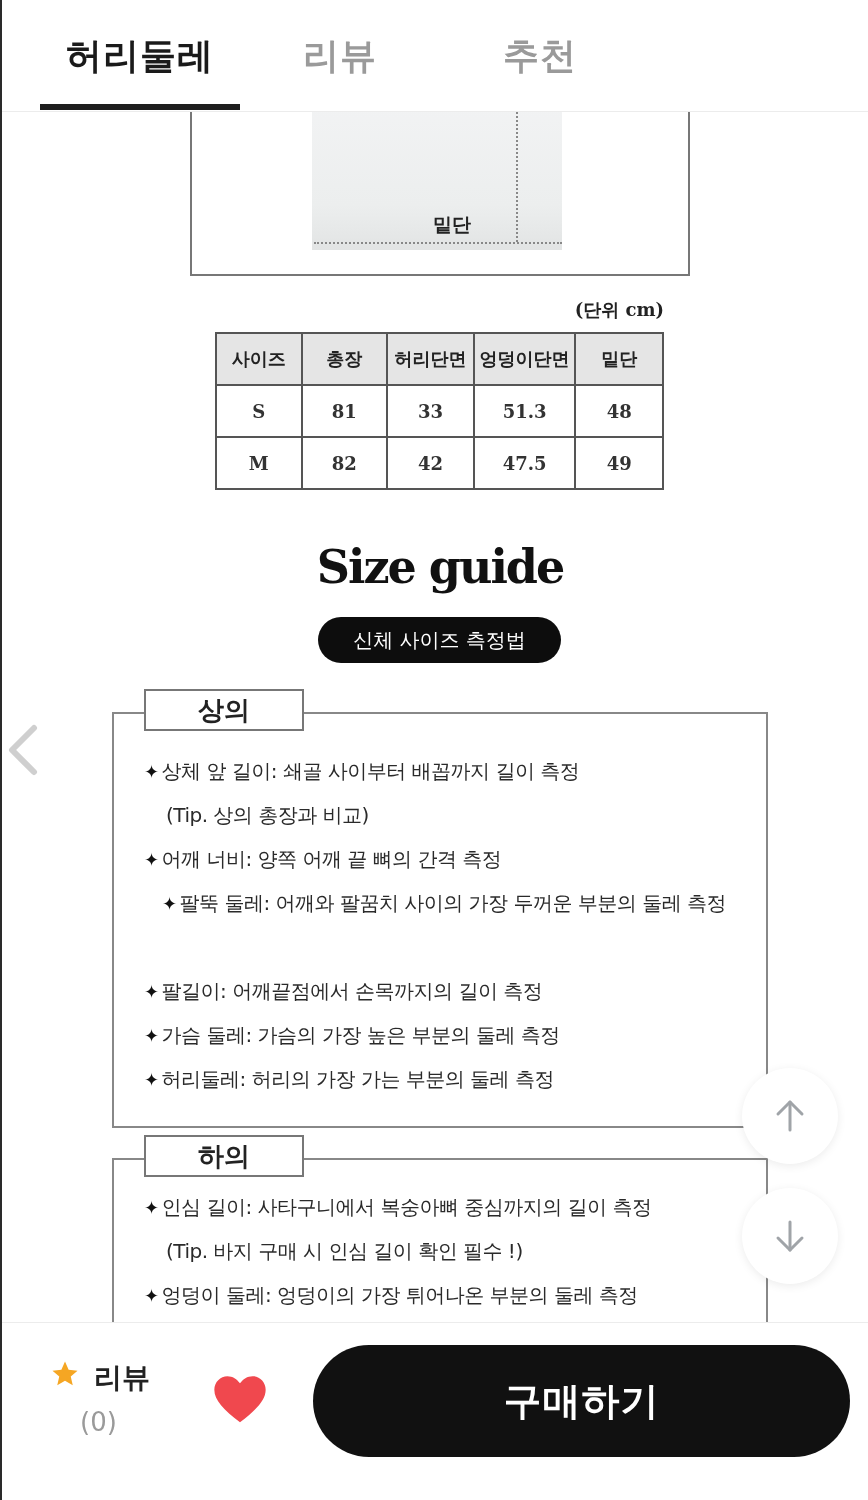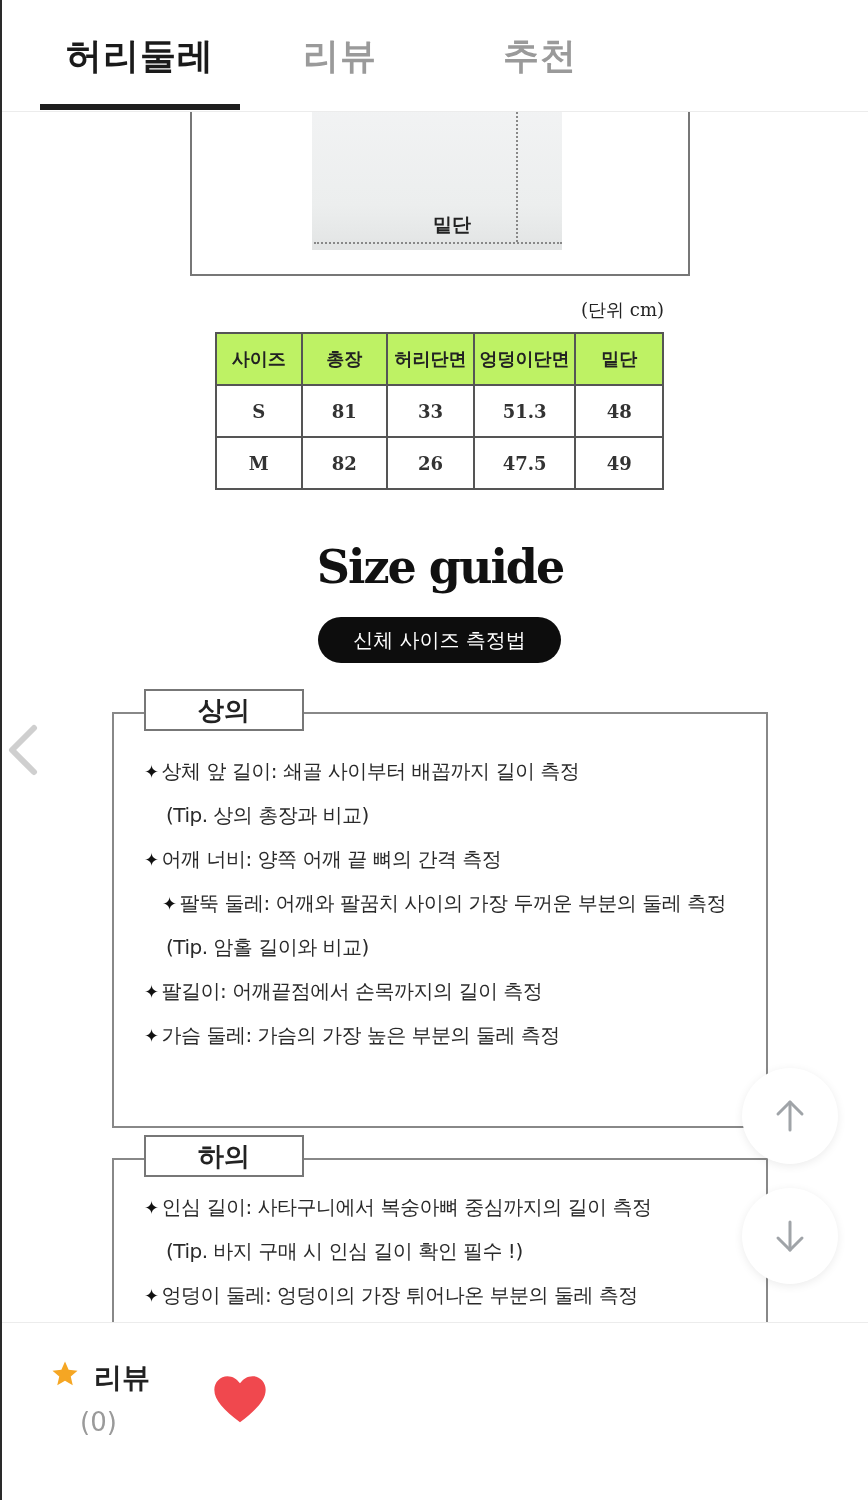--- a/index.html
+++ b/index.html
@@ -14,24 +14,24 @@
   .tab-underline { position: absolute; left: 40px; top: 104px; width: 200px; height: 6px; background: #1e1e1e; }
 
   
   .figure-box { position: absolute; left: 190px; top: 100px; width: 500px; height: 176px; border: 2px solid #777; border-top: none; background: #fff; }
   .garment { position: absolute; left: 120px; top: 0; width: 250px; height: 150px; background: linear-gradient(180deg, #f2f3f4 0%, #eceeee 70%, #e2e4e4 100%); }
   .garment-dots-v { position: absolute; left: 204px; top: 0; width: 0; height: 142px; border-left: 2px dotted #888; }
   .garment-dots-h { position: absolute; left: 2px; top: 142px; width: 248px; height: 0; border-top: 2px dotted #888; }
   .hem-label { position: absolute; left: 100px; top: 112px; width: 80px; text-align: center; font-size: 19px; font-weight: bold; color: #222; }
 
   
-  .unit-note { position: absolute; left: 560px; top: 298px; width: 104px; text-align: right; font-family: "DejaVu Serif", serif; font-size: 18px; font-weight: normal; color: #222; }
+  .unit-note { position: absolute; left: 560px; top: 298px; width: 104px; text-align: right; font-family: "DejaVu Serif", serif; font-size: 18px; font-weight: bold; color: #222; }
   table.size-table { position: absolute; left: 215px; top: 332px; width: 449px; border-collapse: collapse; }
   .size-table th, .size-table td { border: 2px solid #555; text-align: center; height: 52px; color: #222; }
-  .size-table th { background: #bef264; font-size: 18px; font-weight: bold; }
+  .size-table th { background: #e5e5e5; font-size: 18px; font-weight: bold; }
   .size-table td { font-family: "DejaVu Serif", serif; font-size: 18px; font-weight: bold; color: #333; }
 
   
   .guide-title { position: absolute; left: 0; top: 540px; width: 880px; text-align: center; font-family: "DejaVu Serif", "Liberation Serif", serif; font-size: 46px; font-weight: bold; letter-spacing: -2px; color: #111; }
   .guide-pill { position: absolute; left: 318px; top: 617px; width: 243px; height: 46px; border-radius: 23px; background: #0d0d0d; color: #fff; text-align: center; line-height: 46px; font-size: 20px; font-weight: normal; }
 
   .section-box { position: absolute; left: 112px; width: 656px; border: 2px solid #888; background: #fff; }
   .section-tag { position: absolute; left: 30px; top: -25px; width: 160px; height: 42px; border: 2px solid #777; background: #fff; text-align: center; line-height: 38px; font-size: 26px; font-weight: bold; color: #222; }
   .guide-line { position: absolute; left: 30px; font-size: 20px; color: #2a2a2a; white-space: nowrap; letter-spacing: -0.5px; }
   .guide-line .bullet { font-size: 18px; margin-right: 3px; color: #111; }
@@ -87,21 +87,21 @@
     <tr>
       <td>S</td>
       <td>81</td>
       <td>33</td>
       <td>51.3</td>
       <td>48</td>
     </tr>
     <tr>
       <td>M</td>
       <td>82</td>
-      <td>26</td>
+      <td>42</td>
       <td>47.5</td>
       <td>49</td>
     </tr>
   </tbody>
 </table>
 
 <div class="guide-title">Size guide</div>
 <div class="guide-pill">신체 사이즈 측정법</div>
 
 <div class="prev-arrow">
@@ -109,23 +109,23 @@
     <polyline points="30,8 8,30 30,52" fill="none" stroke="#cfcfcf" stroke-width="6" stroke-linecap="round" stroke-linejoin="round"></polyline>
   </svg>
 </div>
 
 <div class="section-box" style="top:712px; height:416px;">
   <div class="section-tag">상의</div>
   <div class="guide-line" style="top:44px;"><span class="bullet">✦</span><span>상체 앞 길이: 쇄골 사이부터 배꼽까지 길이 측정</span></div>
   <div class="guide-tip" style="top:88px;">(Tip. 상의 총장과 비교)</div>
   <div class="guide-line" style="top:132px;"><span class="bullet">✦</span><span>어깨 너비: 양쪽 어깨 끝 뼈의 간격 측정</span></div>
   <div class="guide-line" style="top:176px;margin-left:18px;"><span class="bullet">✦</span><span>팔뚝 둘레: 어깨와 팔꿈치 사이의 가장 두꺼운 부분의 둘레 측정</span></div>
-  <div class="guide-tip" style="top:220px;">(Tip. 암홀 길이와 비교)</div>
   <div class="guide-line" style="top:264px;"><span class="bullet">✦</span><span>팔길이: 어깨끝점에서 손목까지의 길이 측정</span></div>
   <div class="guide-line" style="top:308px;"><span class="bullet">✦</span><span>가슴 둘레: 가슴의 가장 높은 부분의 둘레 측정</span></div>
+  <div class="guide-line" style="top:352px;"><span class="bullet">✦</span><span>허리둘레: 허리의 가장 가는 부분의 둘레 측정</span></div>
 </div>
 
 <div class="section-box" style="top:1158px; height:200px;">
   <div class="section-tag">하의</div>
   <div class="guide-line" style="top:34px;"><span class="bullet">✦</span><span>인심 길이: 사타구니에서 복숭아뼈 중심까지의 길이 측정</span></div>
   <div class="guide-tip" style="top:78px;">(Tip. 바지 구매 시 인심 길이 확인 필수 !)</div>
   <div class="guide-line" style="top:122px;"><span class="bullet">✦</span><span>엉덩이 둘레: 엉덩이의 가장 튀어나온 부분의 둘레 측정</span></div>
 </div>
 
 <div class="scroll-btn" style="top:1068px;">
@@ -147,13 +147,14 @@
       <polygon points="12,2 14.9,8.6 22,9.3 16.6,14 18.2,21 12,17.3 5.8,21 7.4,14 2,9.3 9.1,8.6" fill="#F5A623"></polygon>
     </svg>
     <span class="review-label">리뷰</span>
     <span class="review-count">(0)</span>
   </div>
   <div class="heart-btn">
     <svg width="56" height="52" viewBox="0 0 24 22">
       <path d="M12 21 C5 15.5 1 11.5 1 7 C1 3.7 3.6 1.2 6.6 1.2 C8.8 1.2 10.8 2.4 12 4.3 C13.2 2.4 15.2 1.2 17.4 1.2 C20.4 1.2 23 3.7 23 7 C23 11.5 19 15.5 12 21 Z" fill="#F0484E"></path>
     </svg>
   </div>
+  <div class="buy-btn">구매하기</div>
 </div>
 
 </body></html>

